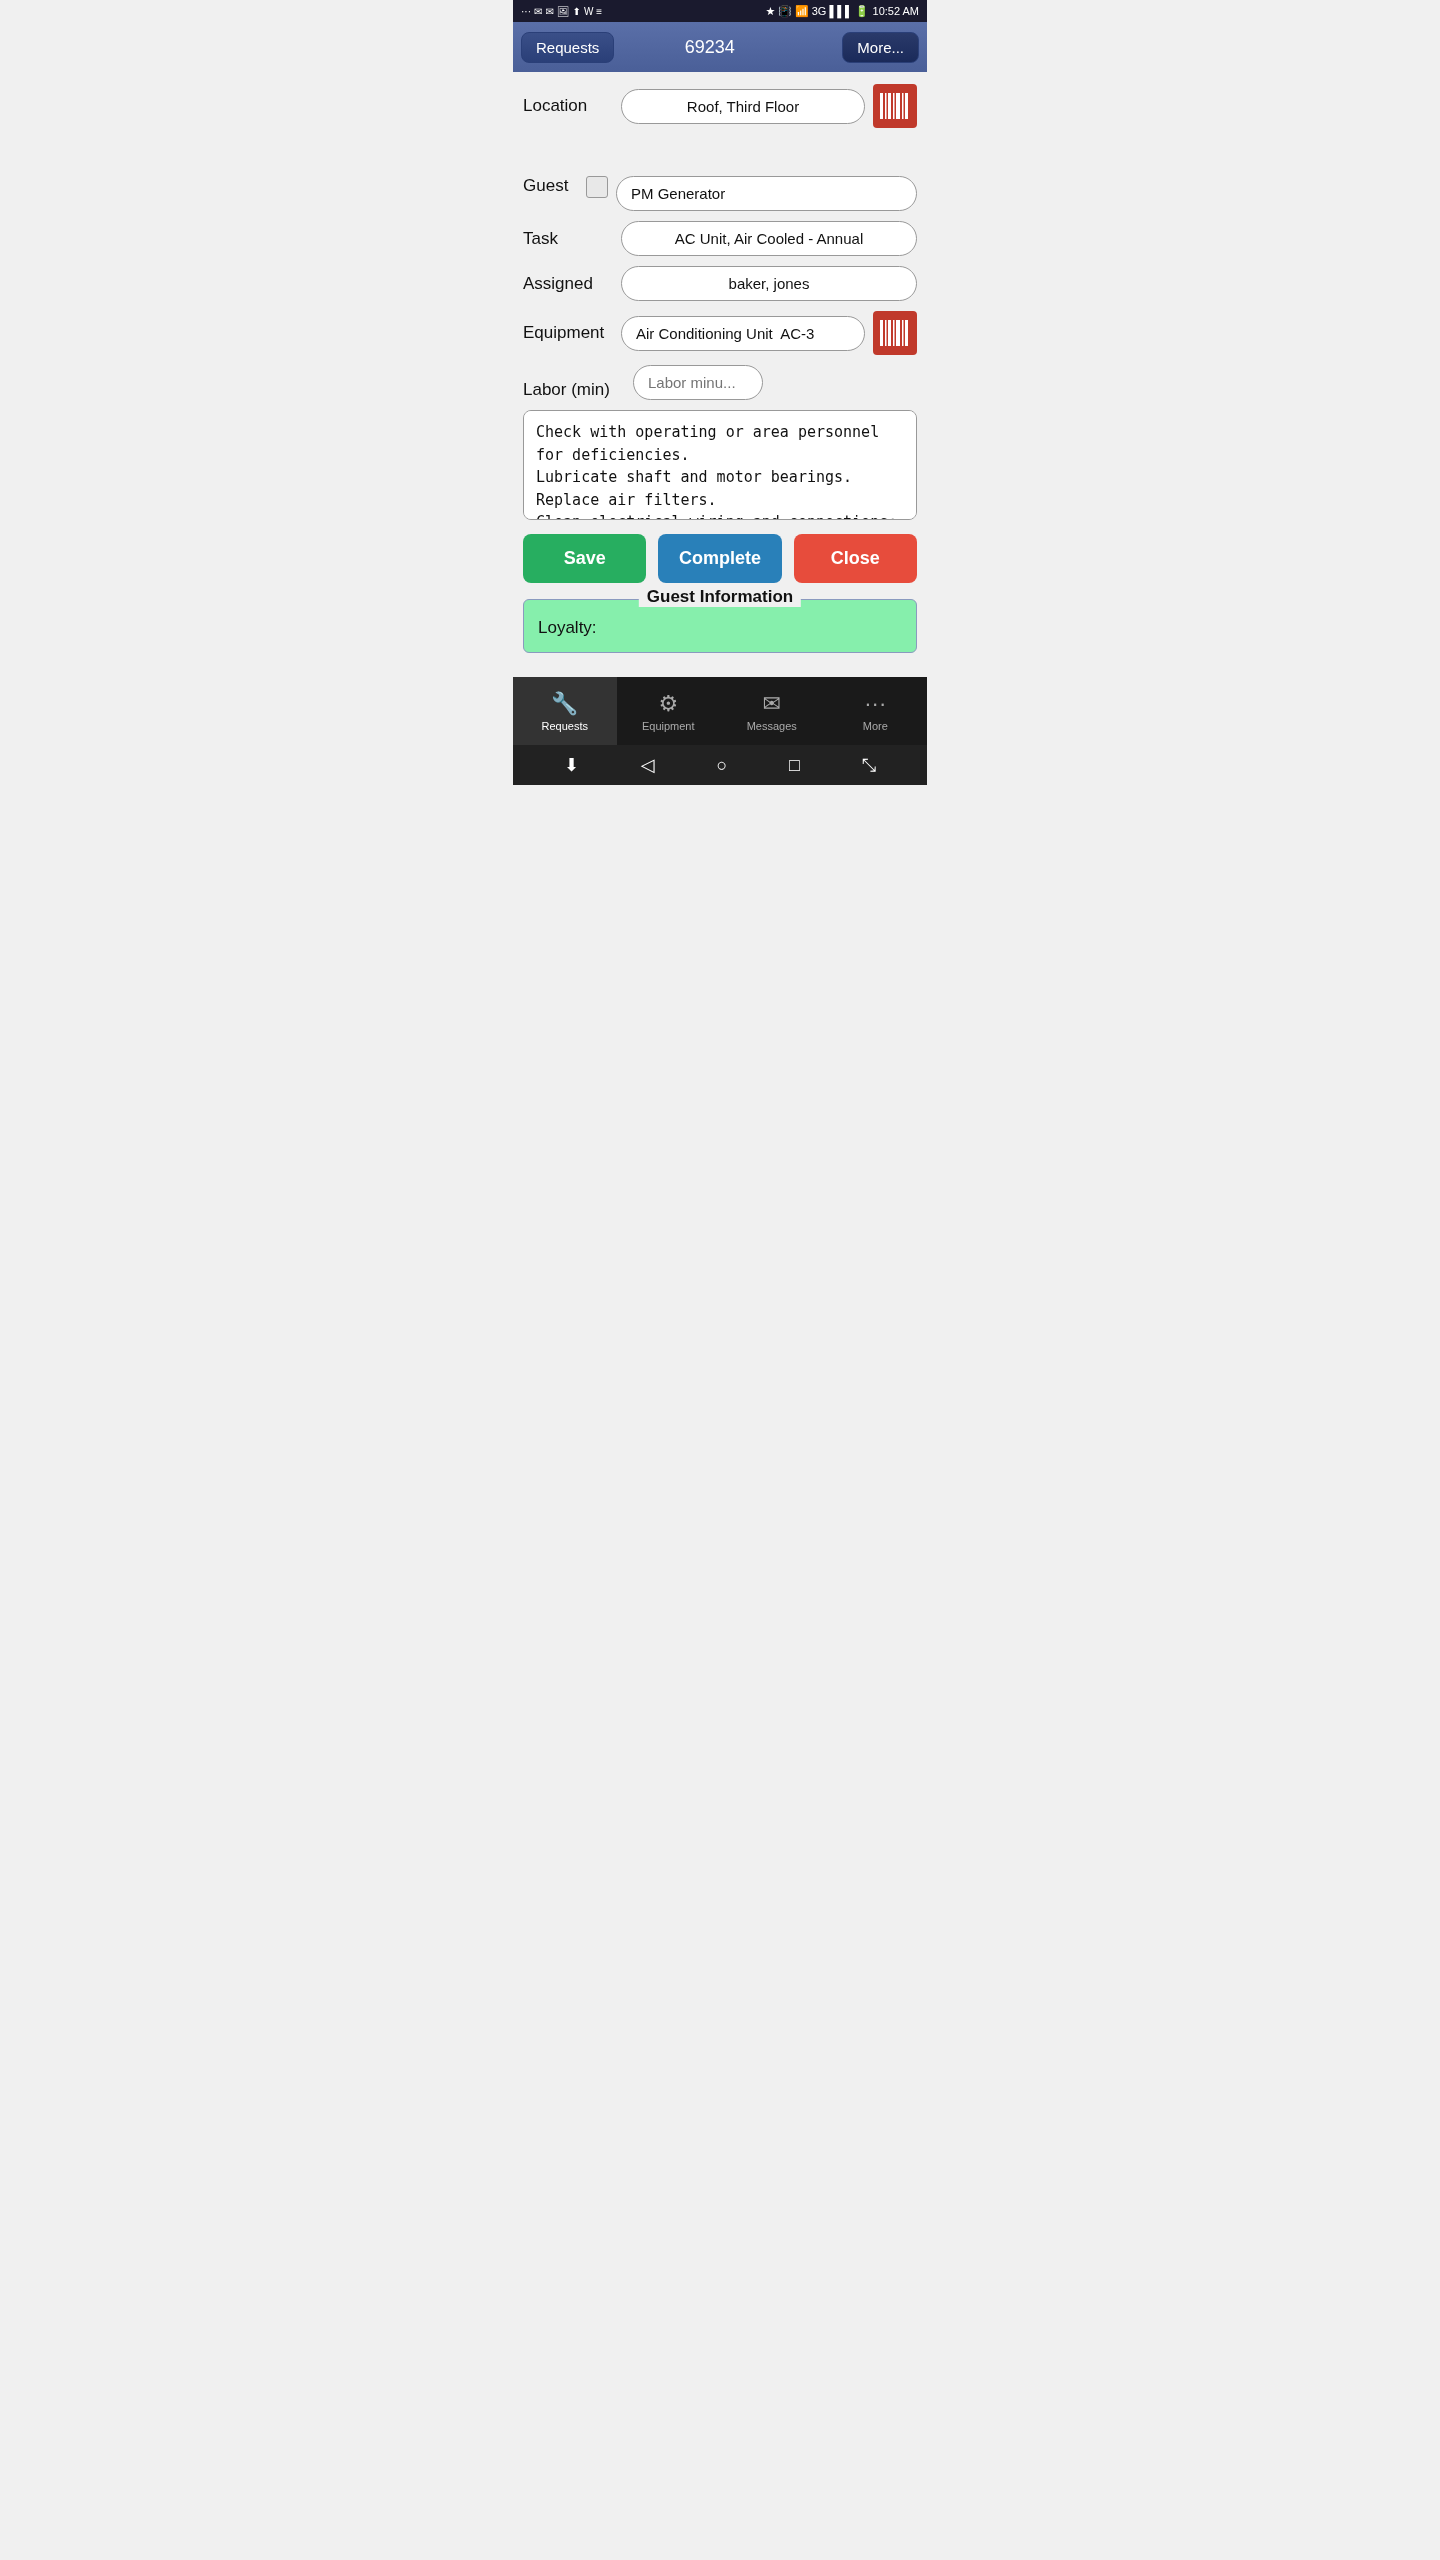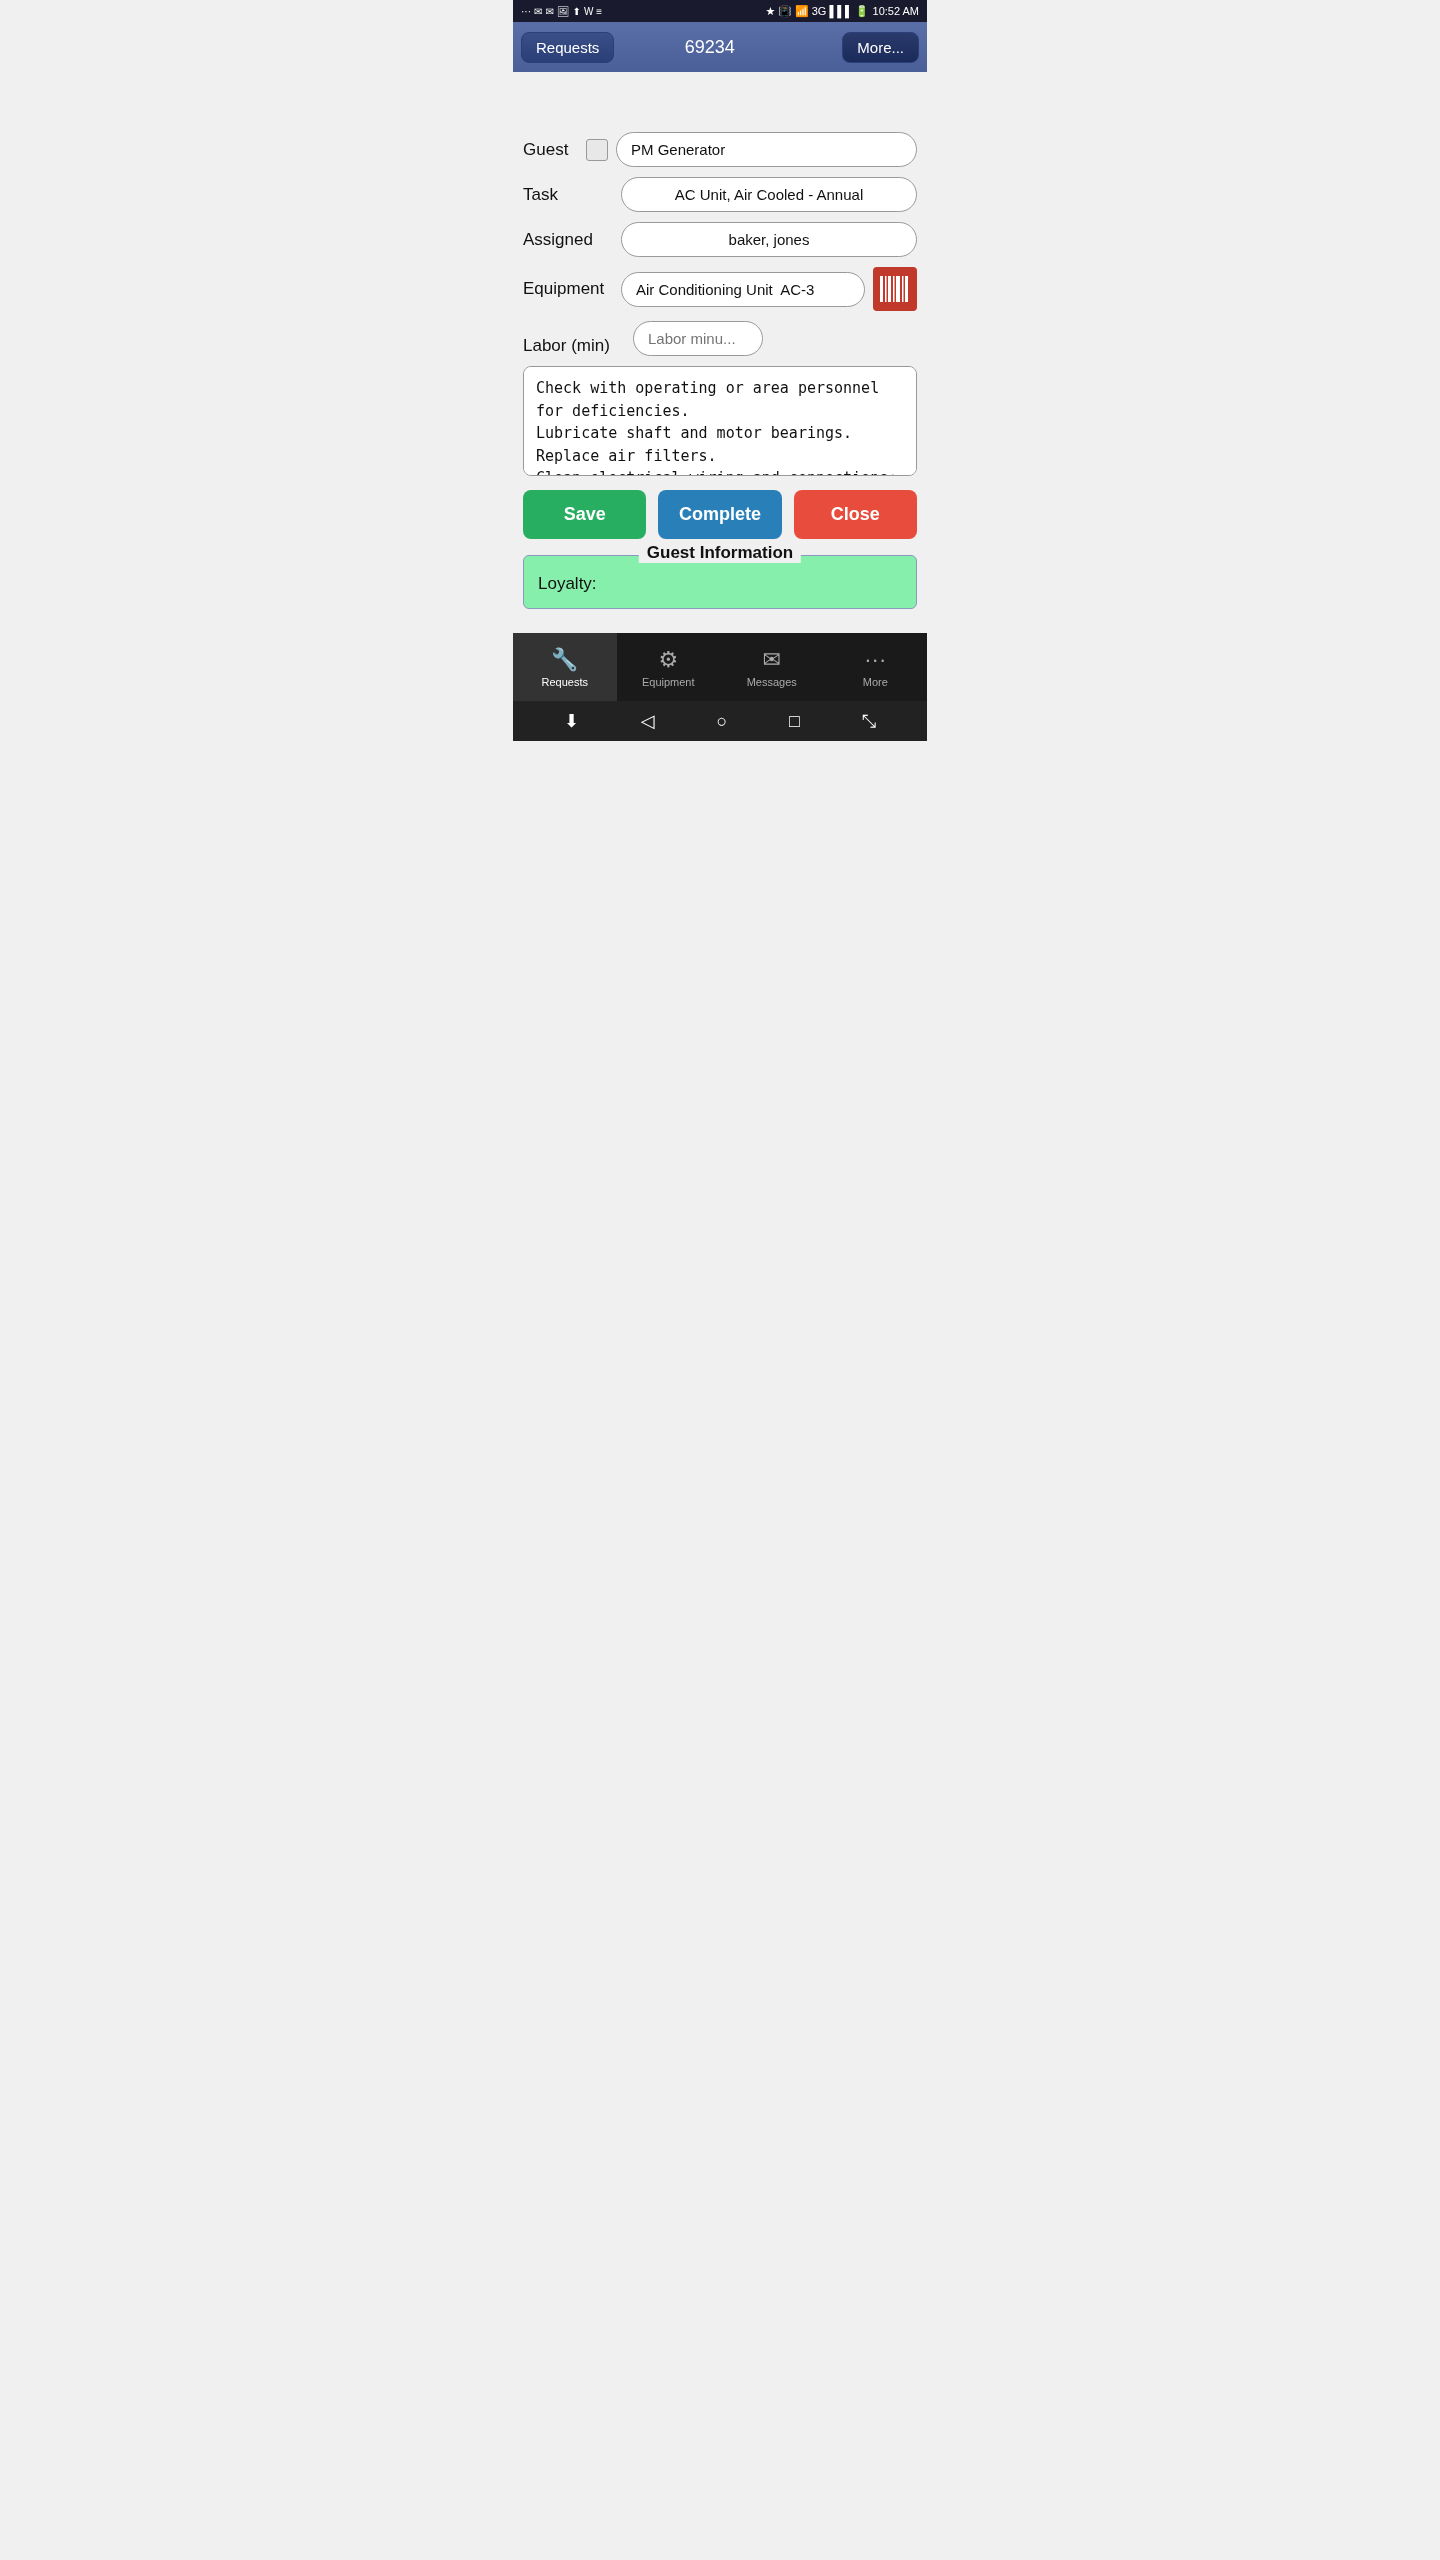--- a/index.html
+++ b/index.html
@@ -123,21 +123,21 @@
       flex-shrink: 0;
     }
     .barcode-svg {
       width: 34px;
       height: 34px;
     }
 
     
     .guest-row {
       display: flex;
-      align-items: center;
+      align-items: flex-start;
       margin-bottom: 10px;
       gap: 8px;
       margin-top: 48px;
     }
     .guest-label {
       font-size: 17px;
       font-weight: 400;
       color: #111;
       min-width: 55px;
     }
@@ -316,20 +316,35 @@
 
 <div class="header">
   <button class="header-btn">Requests</button>
   <span class="header-title">69234</span>
   <button class="header-btn header-btn-more">More...</button>
 </div>
 
 <div class="main-content">
 
   
+  <div class="form-row">
+    <span class="form-label">Location</span>
+    <input class="form-input" type="text" value="Roof, Third Floor" style="">
+    <div class="barcode-icon">
+      <svg class="barcode-svg" viewBox="0 0 34 34" xmlns="http://www.w3.org/2000/svg">
+        <rect x="2" y="4" width="3" height="26" fill="white"></rect>
+        <rect x="7" y="4" width="1.5" height="26" fill="white"></rect>
+        <rect x="10" y="4" width="3" height="26" fill="white"></rect>
+        <rect x="15" y="4" width="1.5" height="26" fill="white"></rect>
+        <rect x="18" y="4" width="4" height="26" fill="white"></rect>
+        <rect x="24" y="4" width="1.5" height="26" fill="white"></rect>
+        <rect x="27" y="4" width="3" height="26" fill="white"></rect>
+      </svg>
+    </div>
+  </div>
 
   
   <div class="guest-row">
     <span class="guest-label">Guest</span>
     <div class="guest-checkbox"></div>
     <input class="guest-input" type="text" value="PM Generator" style="">
   </div>
 
   
   <div class="form-row">

